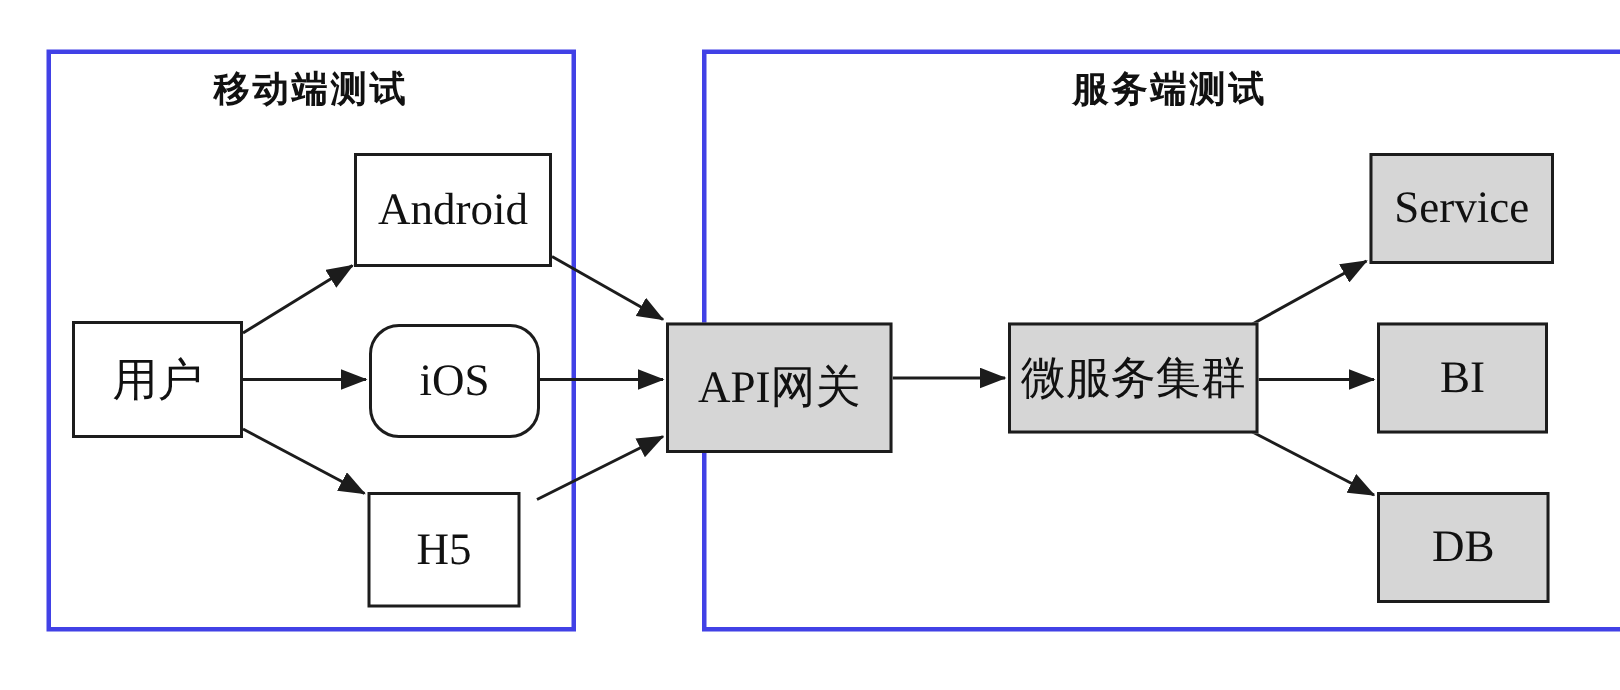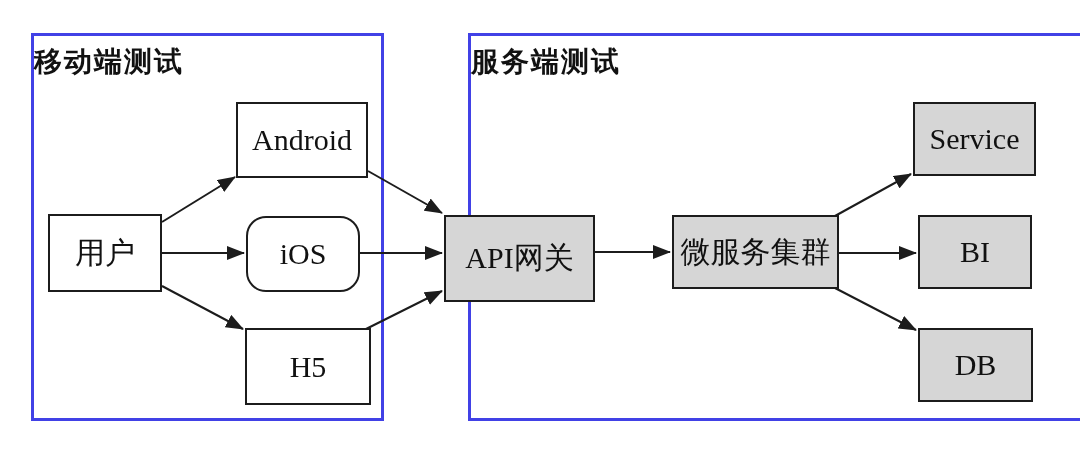--- a/index.html
+++ b/index.html
@@ -14,22 +14,22 @@
   .group{
     position:absolute;
     border:3px solid #4141e6;
     background:transparent;
     box-sizing:border-box;
     z-index:1;
   }
   .group-title{
     position:absolute;
     top:7px;left:0;right:0;
-    text-align:left;
-    font-size:28px;
+    text-align:center;
+    font-size:24px;
     font-weight:700;
     color:#111111;
     letter-spacing:2px;
   }
   #group-mobile{left:31px;top:33px;width:353px;height:388px;}
   #group-server{left:427px;top:33px;width:624px;height:388px;margin-left:41px;}
   .node{
     position:absolute;
     box-sizing:border-box;
     border:2px solid #1c1c1c;
@@ -38,21 +38,21 @@
     justify-content:center;
     font-size:30px;
     color:#111111;
     z-index:3;
     background:#ffffff;
   }
   .node.gray{background:#d6d6d6;}
   #node-user{left:48px;top:214px;width:114px;height:78px;}
   #node-android{left:236px;top:102px;width:132px;height:76px;}
   #node-ios{left:246px;top:216px;width:114px;height:76px;border-radius:20px;}
-  #node-h5{left:245px;top:328px;width:126px;height:77px;}
+  #node-h5{left:245px;top:328px;width:102px;height:77px;}
   #node-api{left:444px;top:215px;width:151px;height:87px;}
   #node-cluster{left:672px;top:215px;width:167px;height:74px;}
   #node-service{left:913px;top:102px;width:123px;height:74px;}
   #node-bi{left:918px;top:215px;width:114px;height:74px;}
   #node-db{left:918px;top:328px;width:115px;height:74px;}
   .edge{stroke:#1c1c1c;stroke-width:2;}
   .watermark{
     position:absolute;
     right:6px;top:433px;
     font-size:19px;

